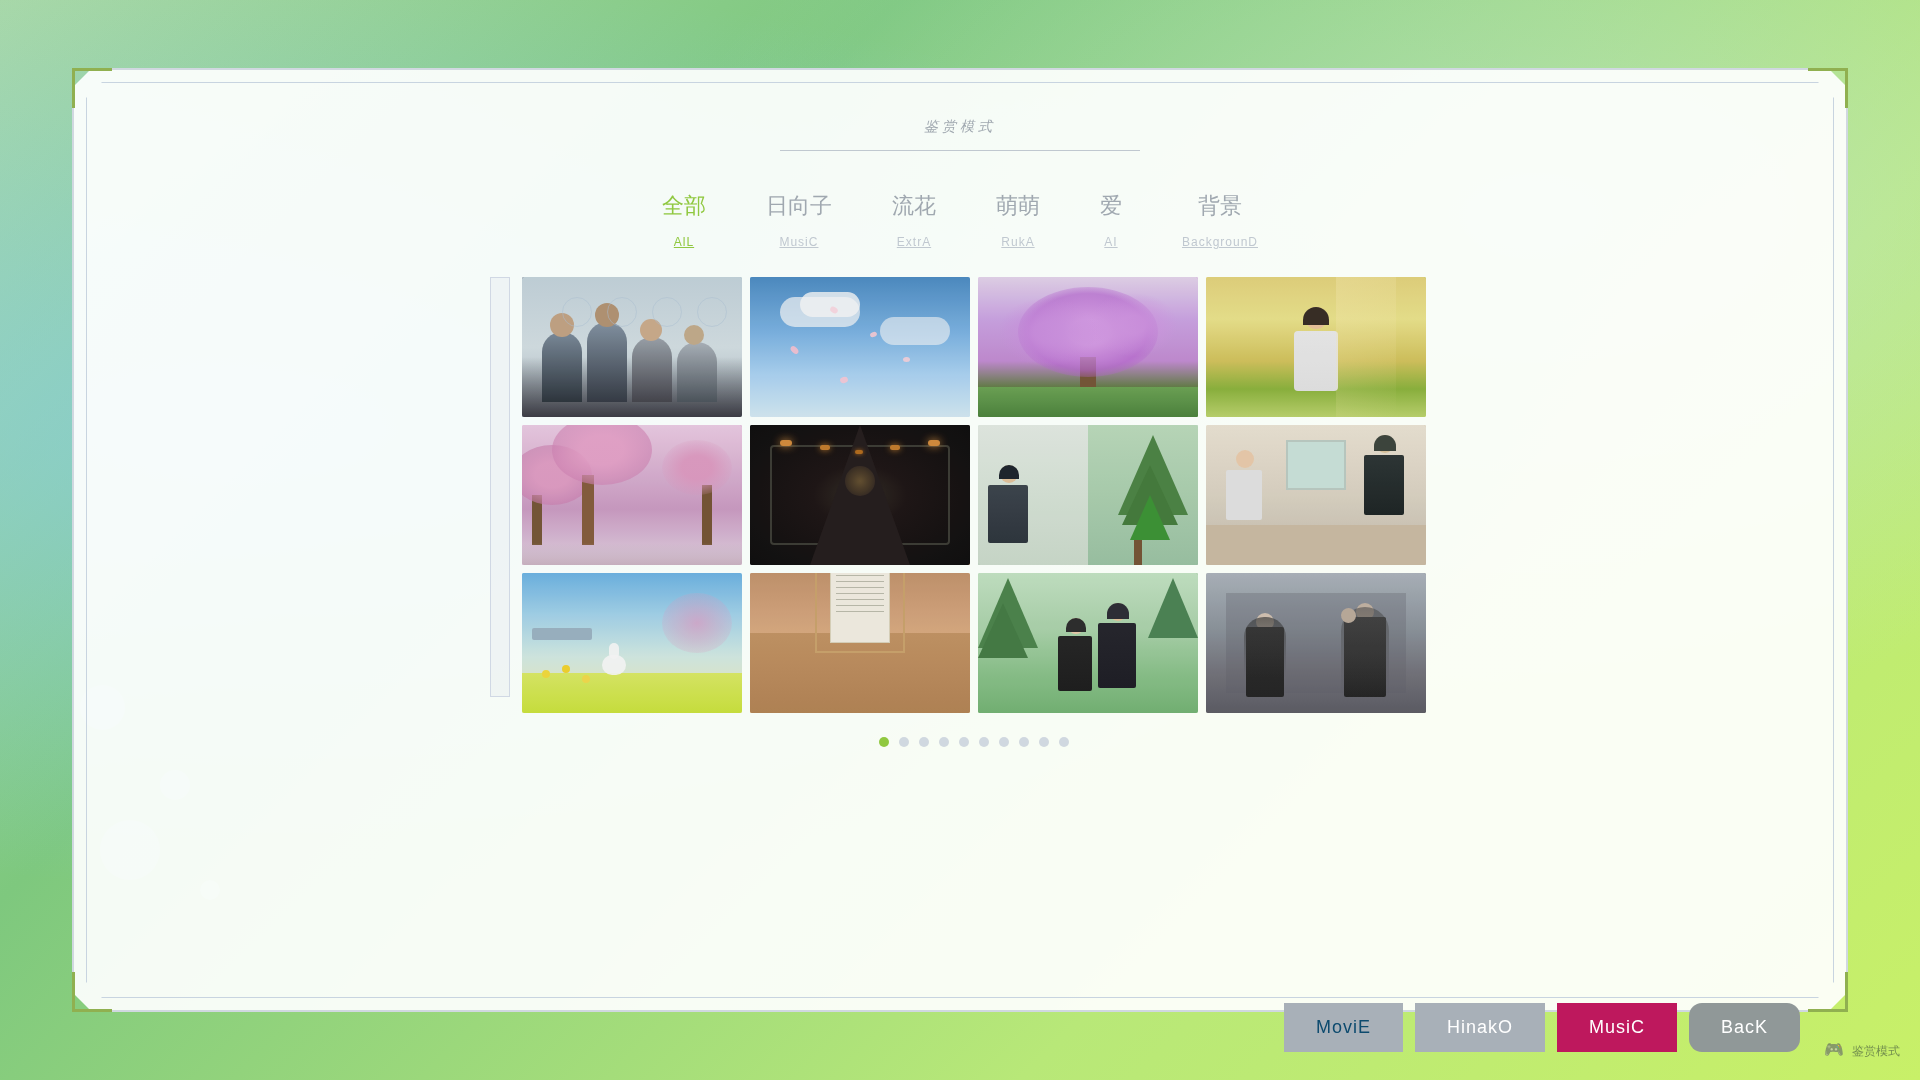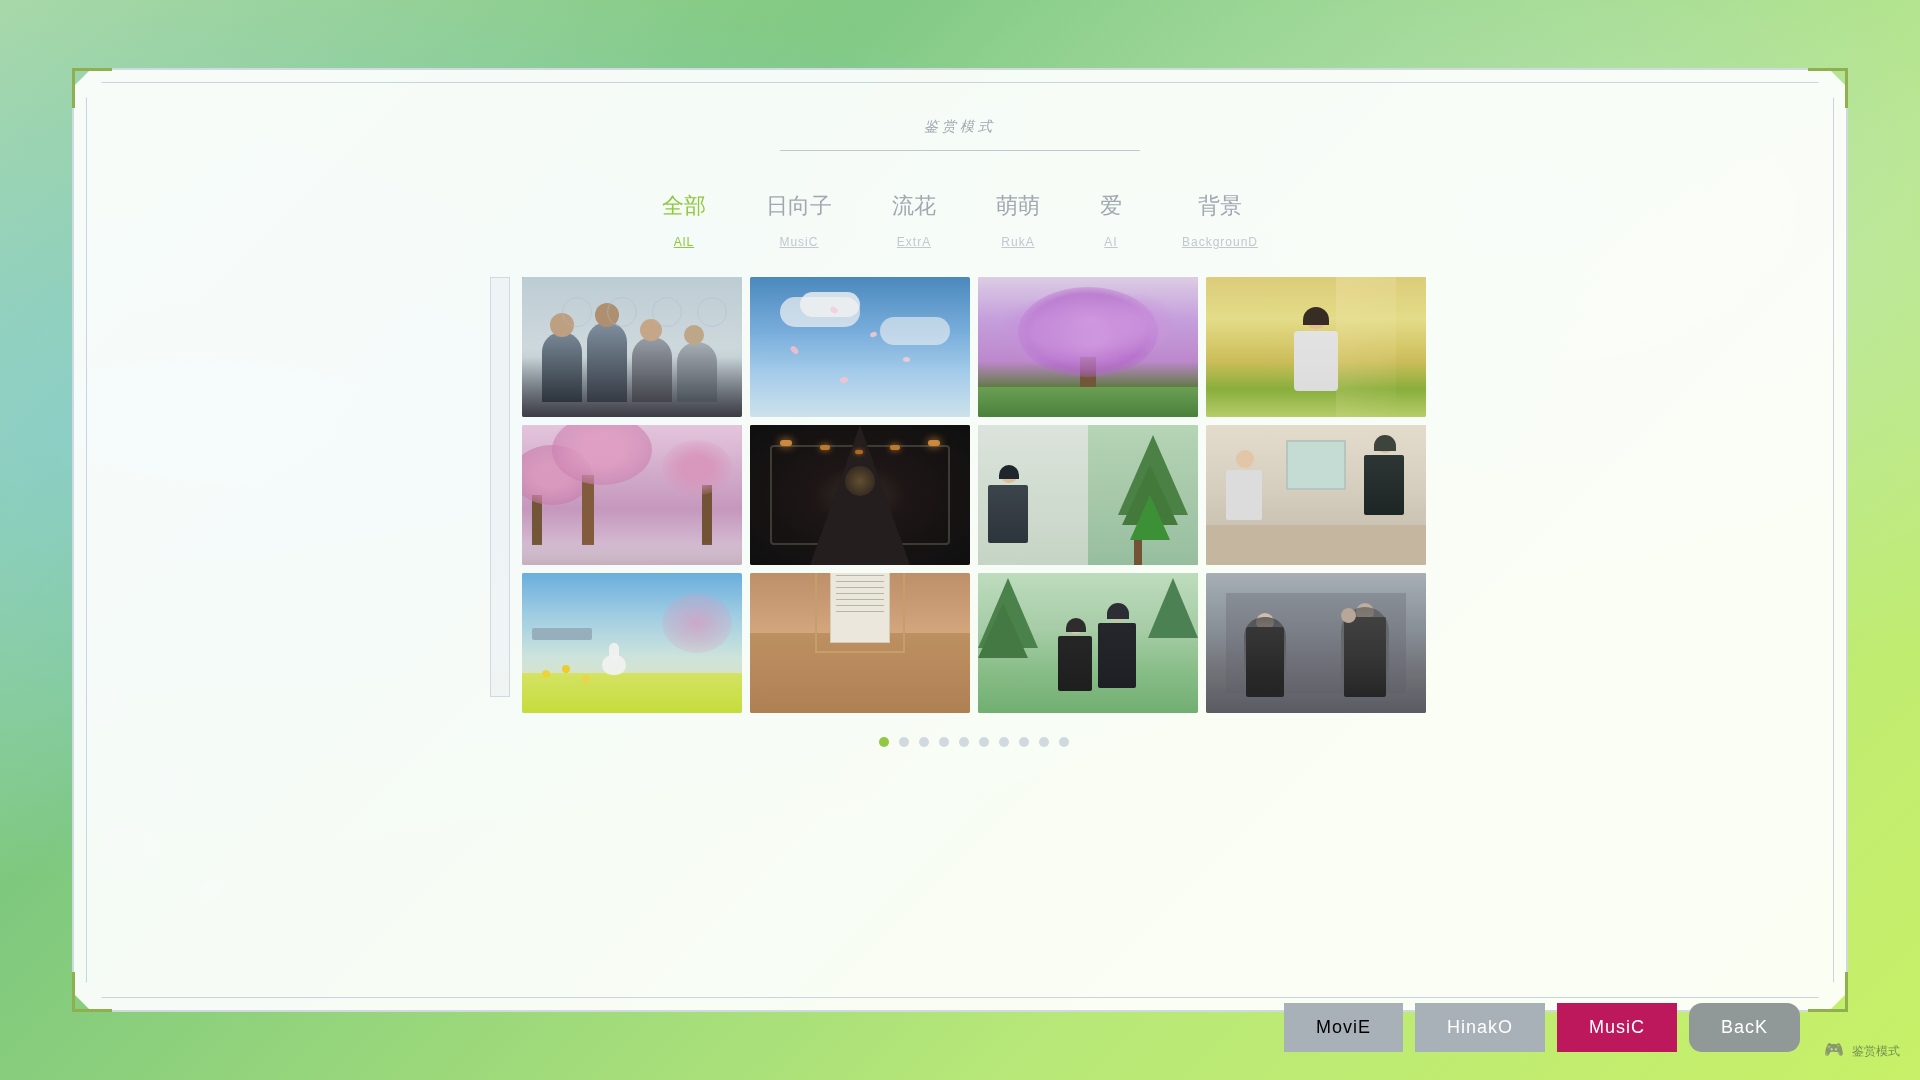--- a/index.html
+++ b/index.html
@@ -193,21 +193,21 @@
       padding: 14px 32px;
       font-size: 18px;
       letter-spacing: 1px;
       border: none;
       cursor: pointer;
       font-weight: 500;
     }
 
     .nav-btn-movie {
       background: #a8b0b8;
-      color: #000000;
+      color: #0c4a6e;
     }
 
     .nav-btn-gallery {
       background: #a8b0b8;
       color: white;
     }
 
     .nav-btn-music {
       background: #be185d;
       color: white;

